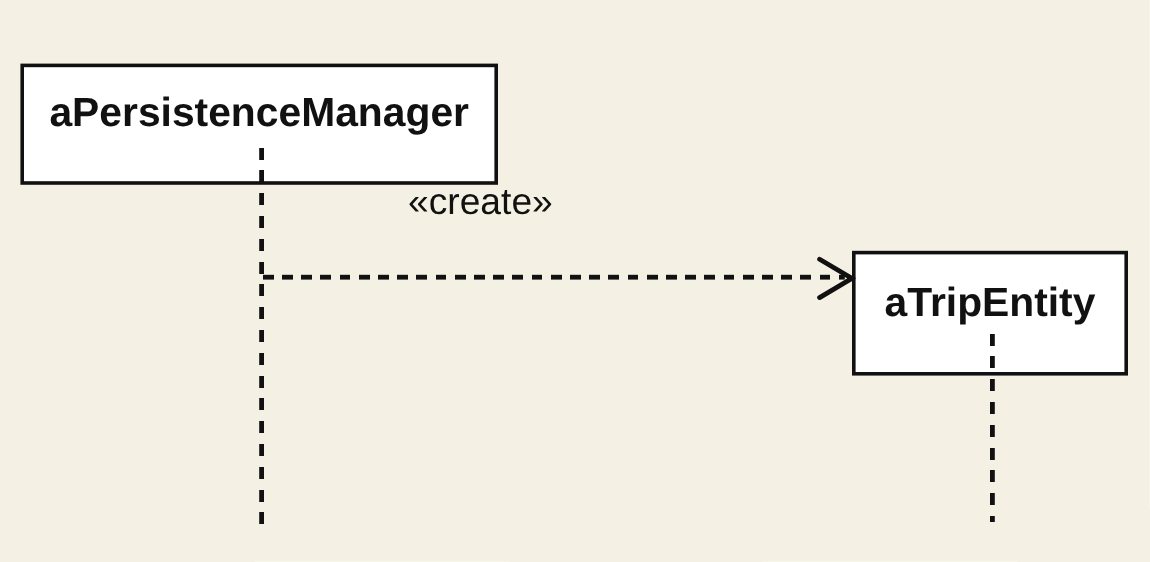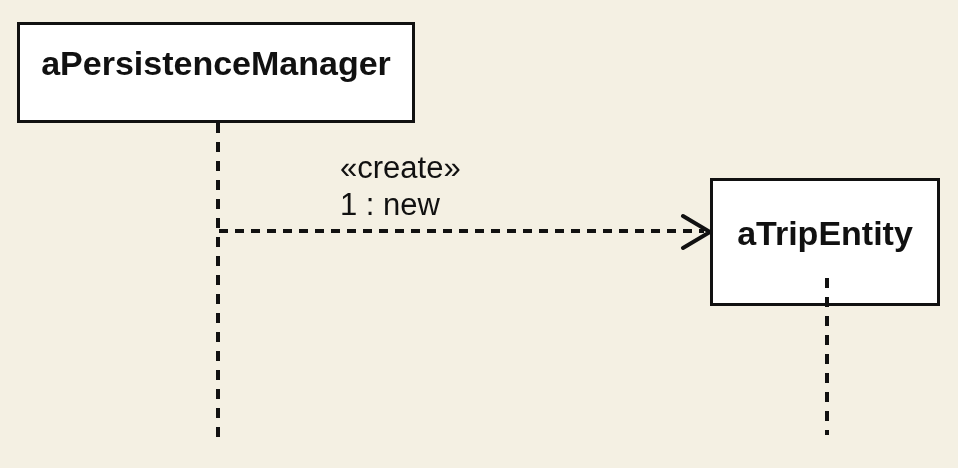--- a/index.html
+++ b/index.html
@@ -16,39 +16,40 @@
     color: #111111;
   }
   .obj-box {
     position: absolute;
     background: #ffffff;
     border: 3px solid #111111;
     display: flex;
     align-items: center;
     justify-content: center;
     box-sizing: border-box;
+    margin-top: 31px;
   }
   .obj-box .obj-label {
     font-weight: bold;
     font-size: 34px;
     letter-spacing: 0px;
     transform: translateY(-9px);
     white-space: nowrap;
   }
   .box1 {
     left: 17px;
     top: 22px;
     width: 398px;
     height: 101px;
   }
   .box2 {
     left: 710px;
     top: 178px;
     width: 230px;
-    height: 128px;
+    height: 104px;
   }
   .lifeline {
     position: absolute;
     width: 4px;
     background: repeating-linear-gradient(
       180deg,
       #111111 0px, #111111 10px,
       transparent 10px, transparent 19px
     );
   }
@@ -102,21 +103,20 @@
   <div class="lifeline lifeline1"></div>
 
   <div class="obj-box box2">
     <span class="obj-label">aTripEntity</span>
   </div>
 
   <div class="lifeline lifeline2"></div>
 
   <div class="message-labels">
     <div>«create»</div>
-    <div>1 : new</div>
   </div>
 
   <div class="message-line"></div>
 
   <svg class="arrowhead" width="34" height="38" viewBox="0 0 34 38">
     <polyline points="4,3 31,19 4,35" fill="none" stroke="#111111" stroke-width="4" stroke-linecap="round" stroke-linejoin="miter"></polyline>
   </svg>
 
 </div>
 

